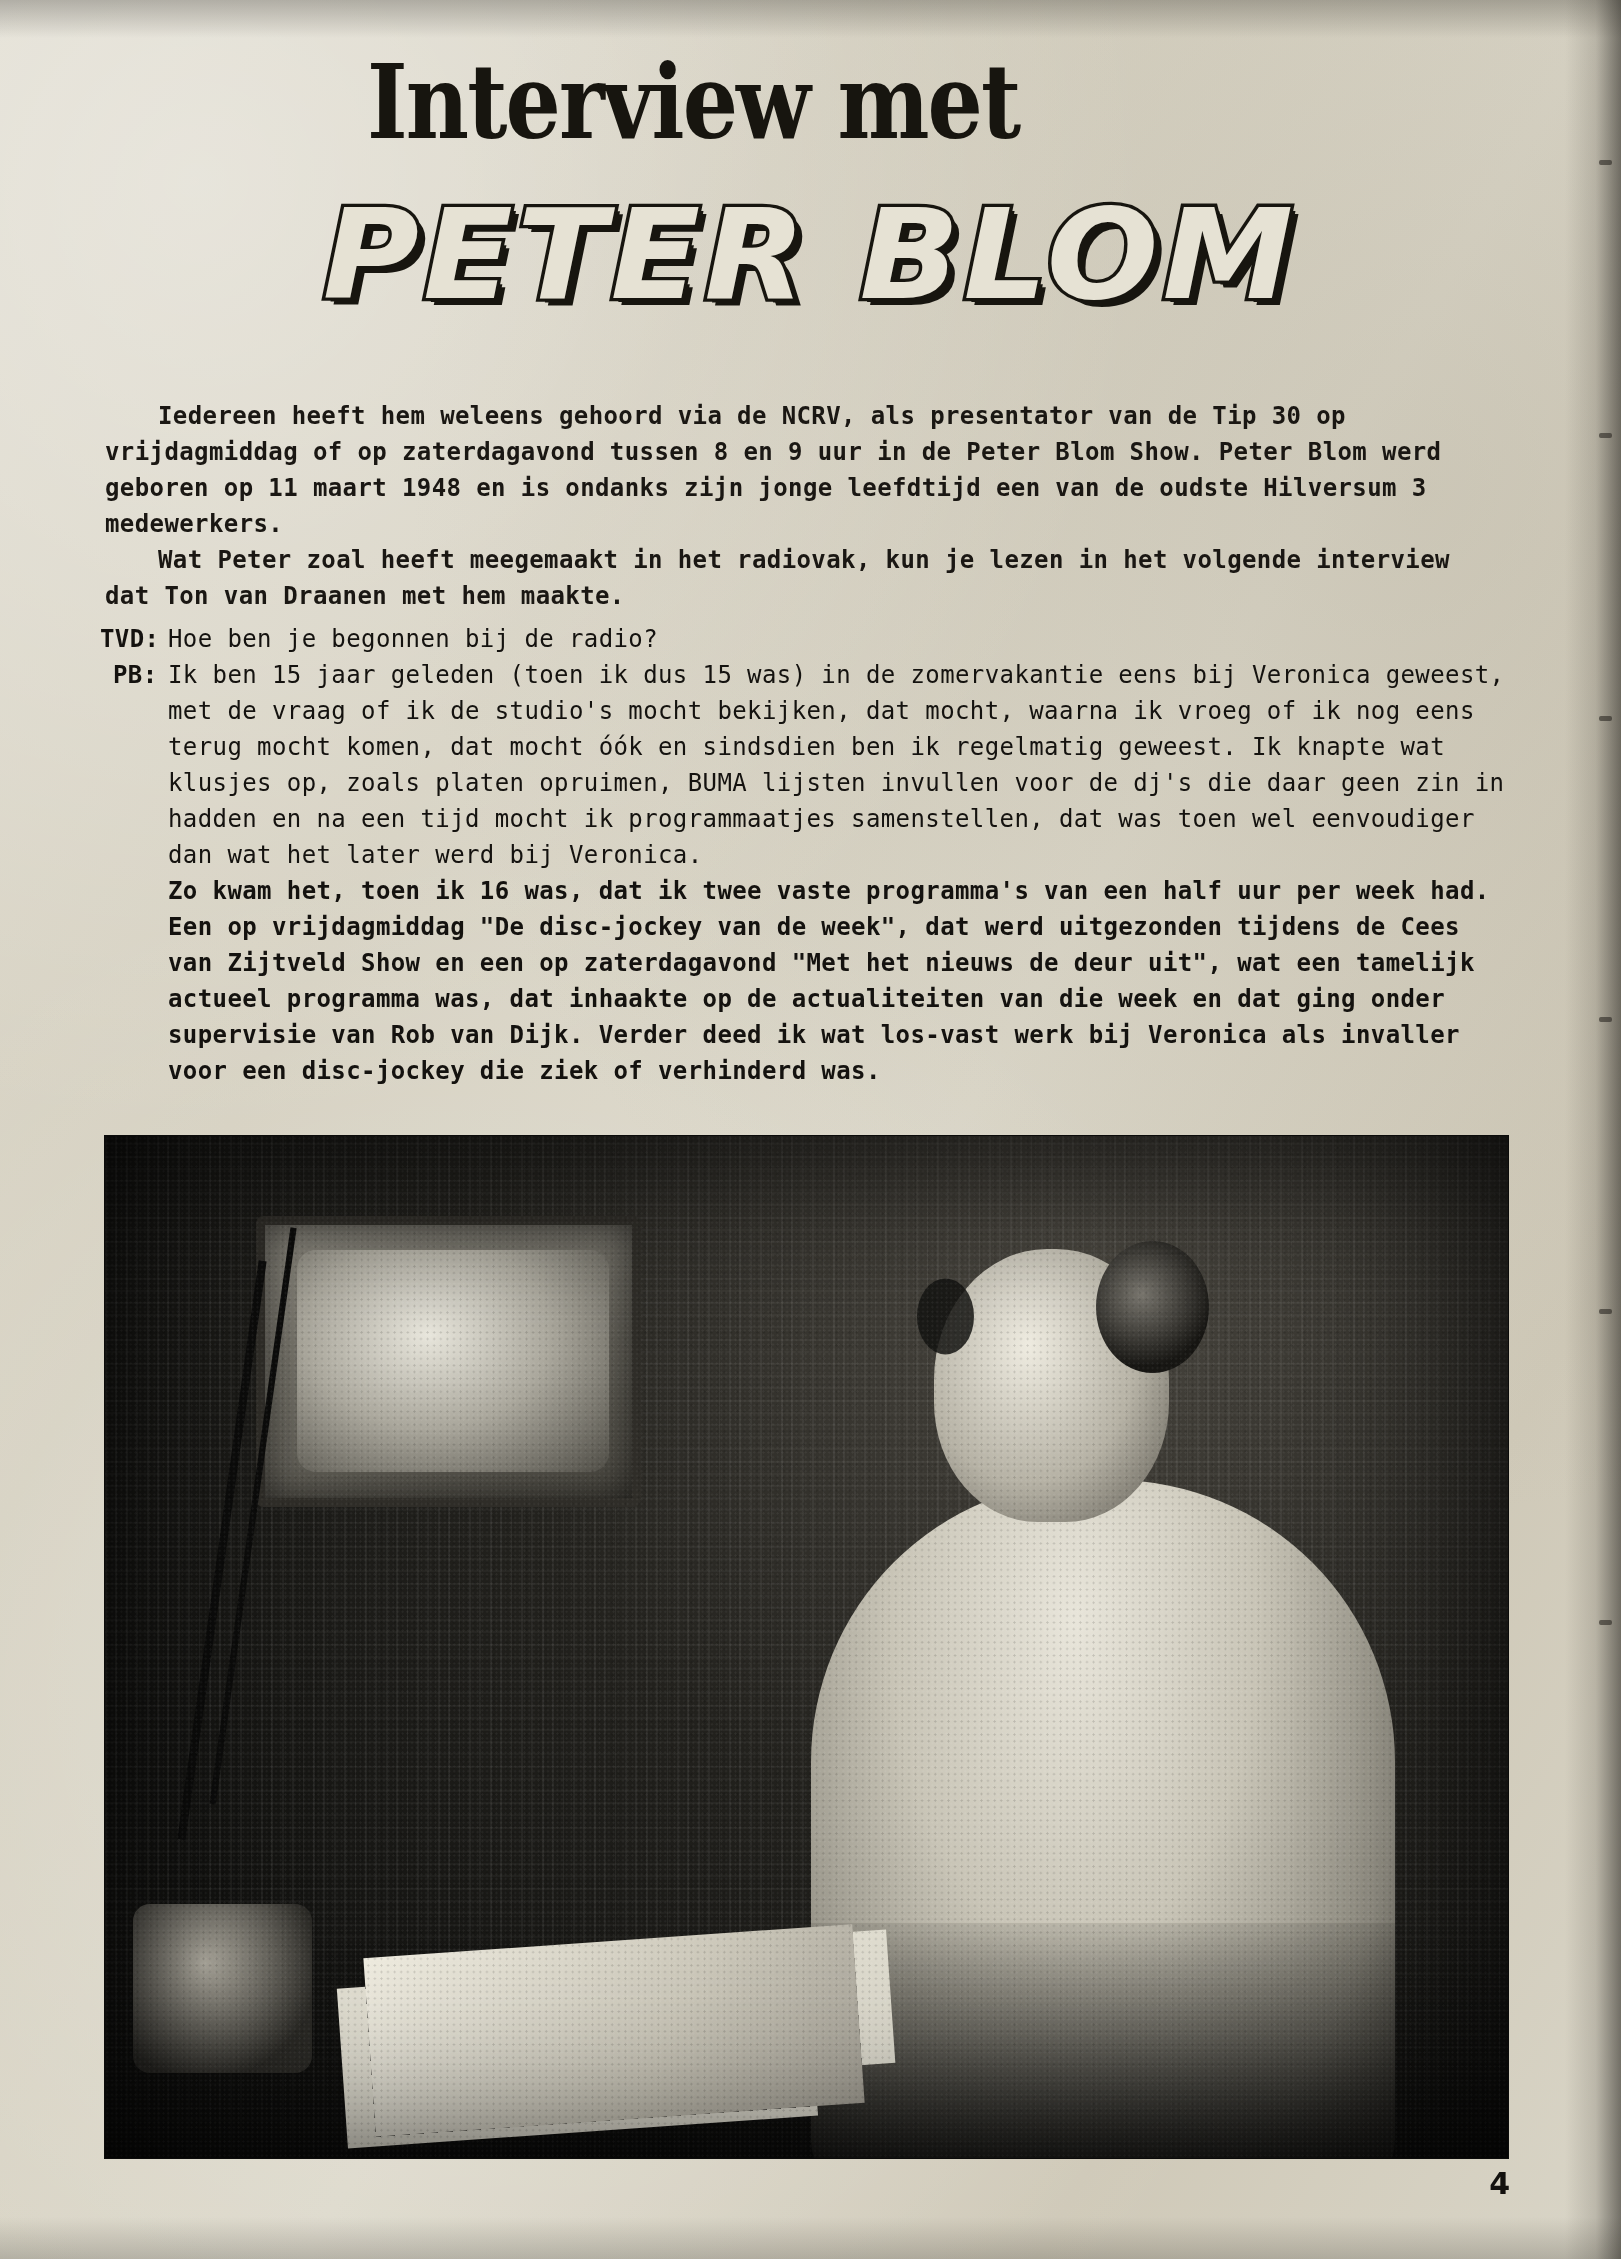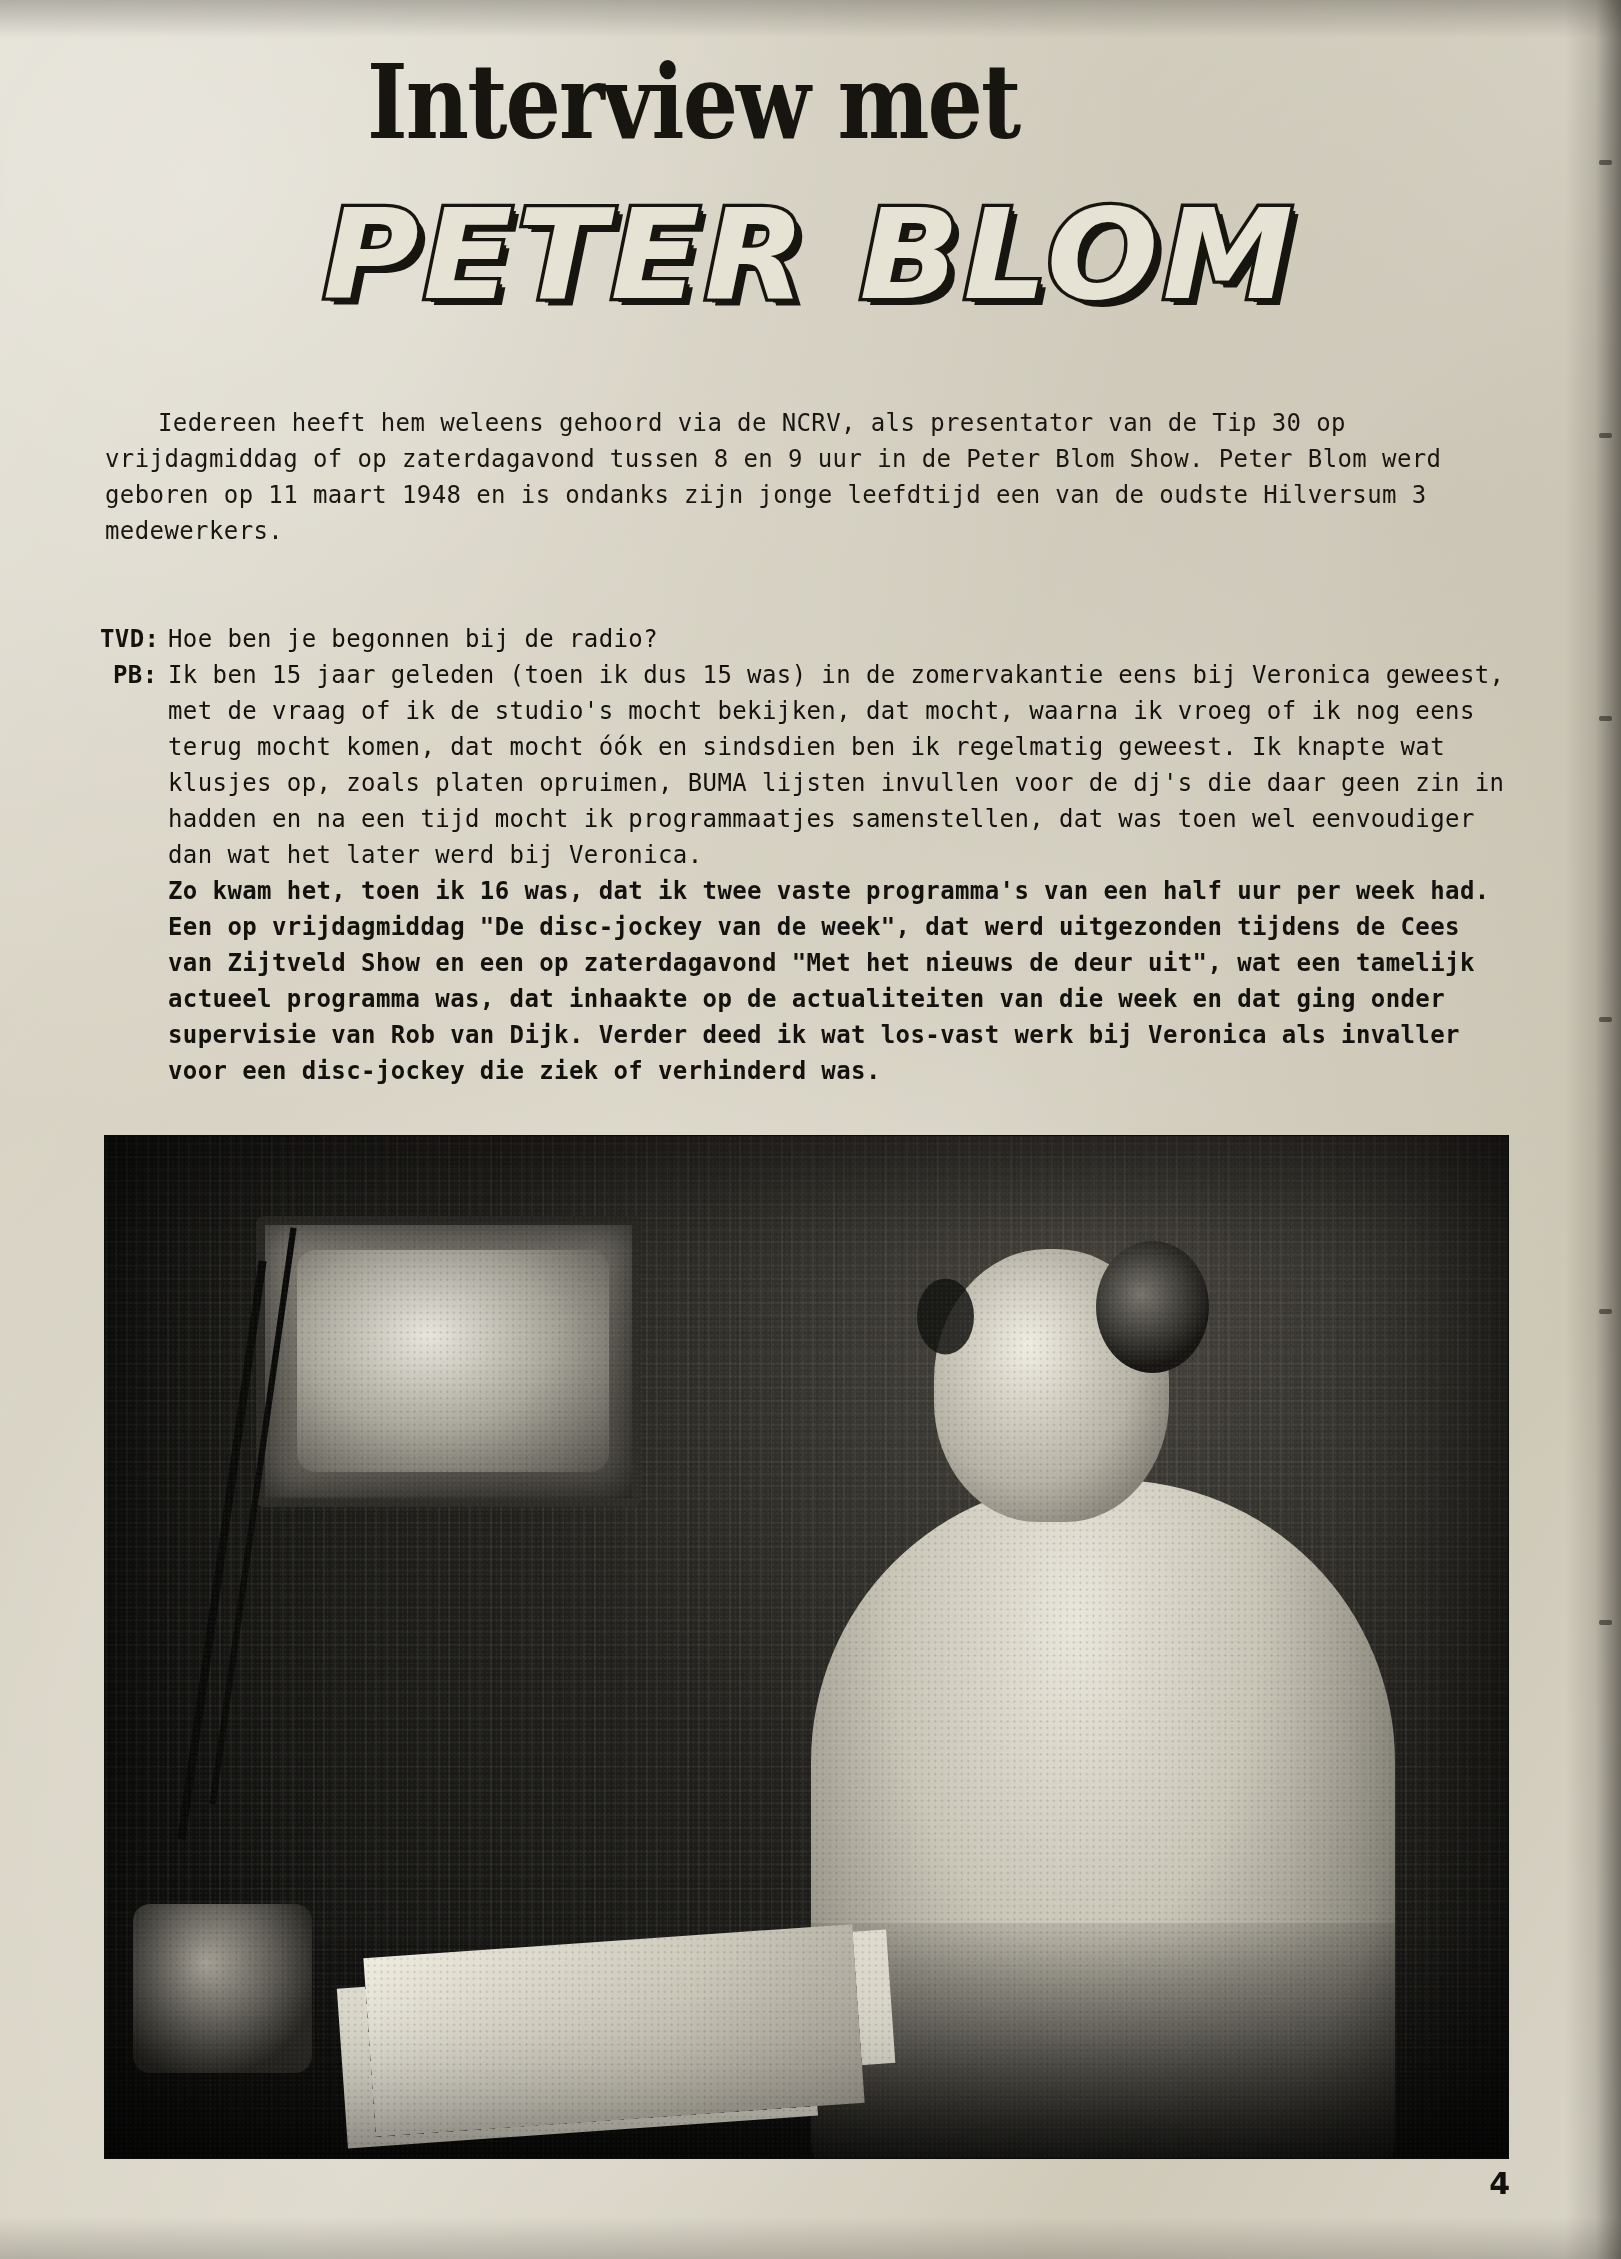--- a/index.html
+++ b/index.html
@@ -100,21 +100,21 @@
   .intro {
     position: absolute;
     top: 395px;
     left: 105px;
     width: 1403px;
     font-size: 24px;
     line-height: 36px;
     letter-spacing: 0.4px;
     color: #1a1713;
   }
-  .intro p { margin: 10px 0 0 0; }
+  .intro p { margin: 3px 0 0 0; font-weight: bold; }
   .intro p.indent { text-indent: 53px; }
   .intro p + p { margin-top: 0; }
 
   .qa {
     position: absolute;
     top: 621px;
     left: 100px;
     width: 1412px;
     font-size: 24px;
     line-height: 36px;
@@ -255,20 +255,21 @@
 
   <div class="content">
 
     <div class="headline-block">
       <div class="headline-top">Interview met</div>
       <div class="headline-name">PETER BLOM</div>
     </div>
 
     <div class="intro">
       <p class="indent">Iedereen heeft hem weleens gehoord via de NCRV, als presentator van de Tip 30 op vrijdagmiddag of op zaterdagavond tussen 8 en 9 uur in de Peter Blom Show. Peter Blom werd geboren op 11 maart 1948 en is ondanks zijn jonge leefdtijd een van de oudste Hilversum 3 medewerkers.</p>
+      <p class="indent">Wat Peter zoal heeft meegemaakt in het radiovak, kun je lezen in het volgende interview dat Ton van Draanen met hem maakte.</p>
     </div>
 
     <div class="qa">
       <div class="row">
         <div class="spk indent-q">TVD:</div>
         <div class="txt">Hoe ben je begonnen bij de radio?</div>
       </div>
       <div class="row">
         <div class="spk indent-a">PB:</div>
         <div class="txt">Ik ben 15 jaar geleden (toen ik dus 15 was) in de zomervakantie eens bij Veronica geweest, met de vraag of ik de studio's mocht bekijken, dat mocht, waarna ik vroeg of ik nog eens terug mocht komen, dat mocht óók en sindsdien ben ik regelmatig geweest. Ik knapte wat klusjes op, zoals platen opruimen, BUMA lijsten invullen voor de dj's die daar geen zin in hadden en na een tijd mocht ik programmaatjes samenstellen, dat was toen wel eenvoudiger dan wat het later werd bij Veronica.</div>

